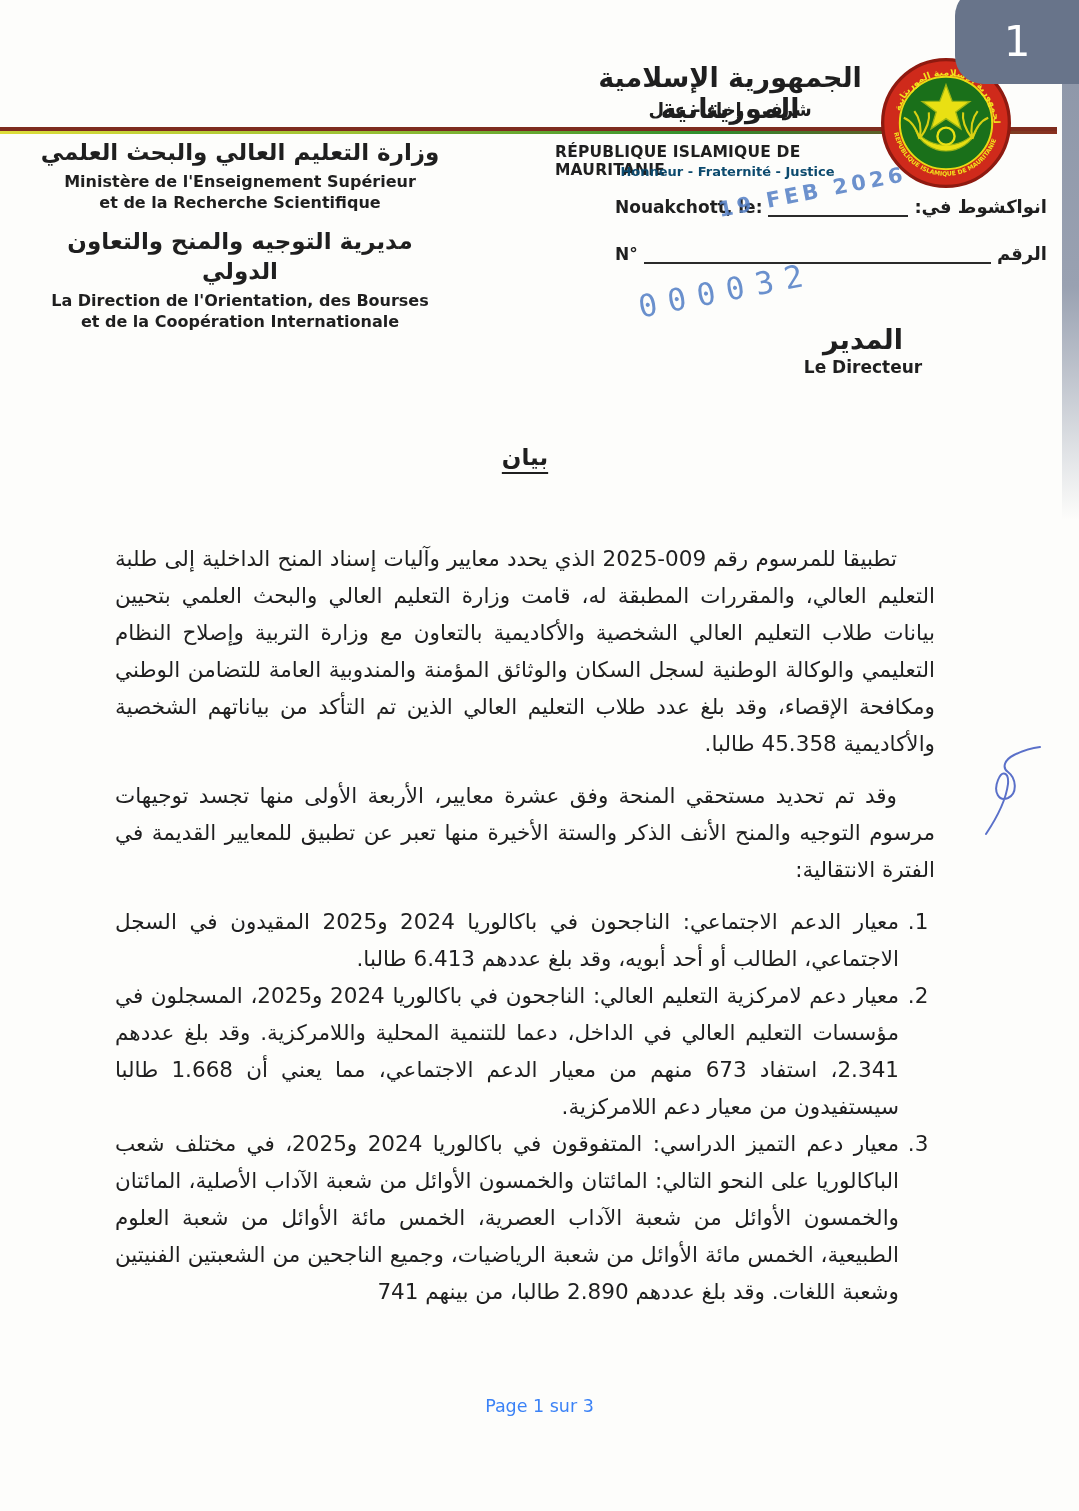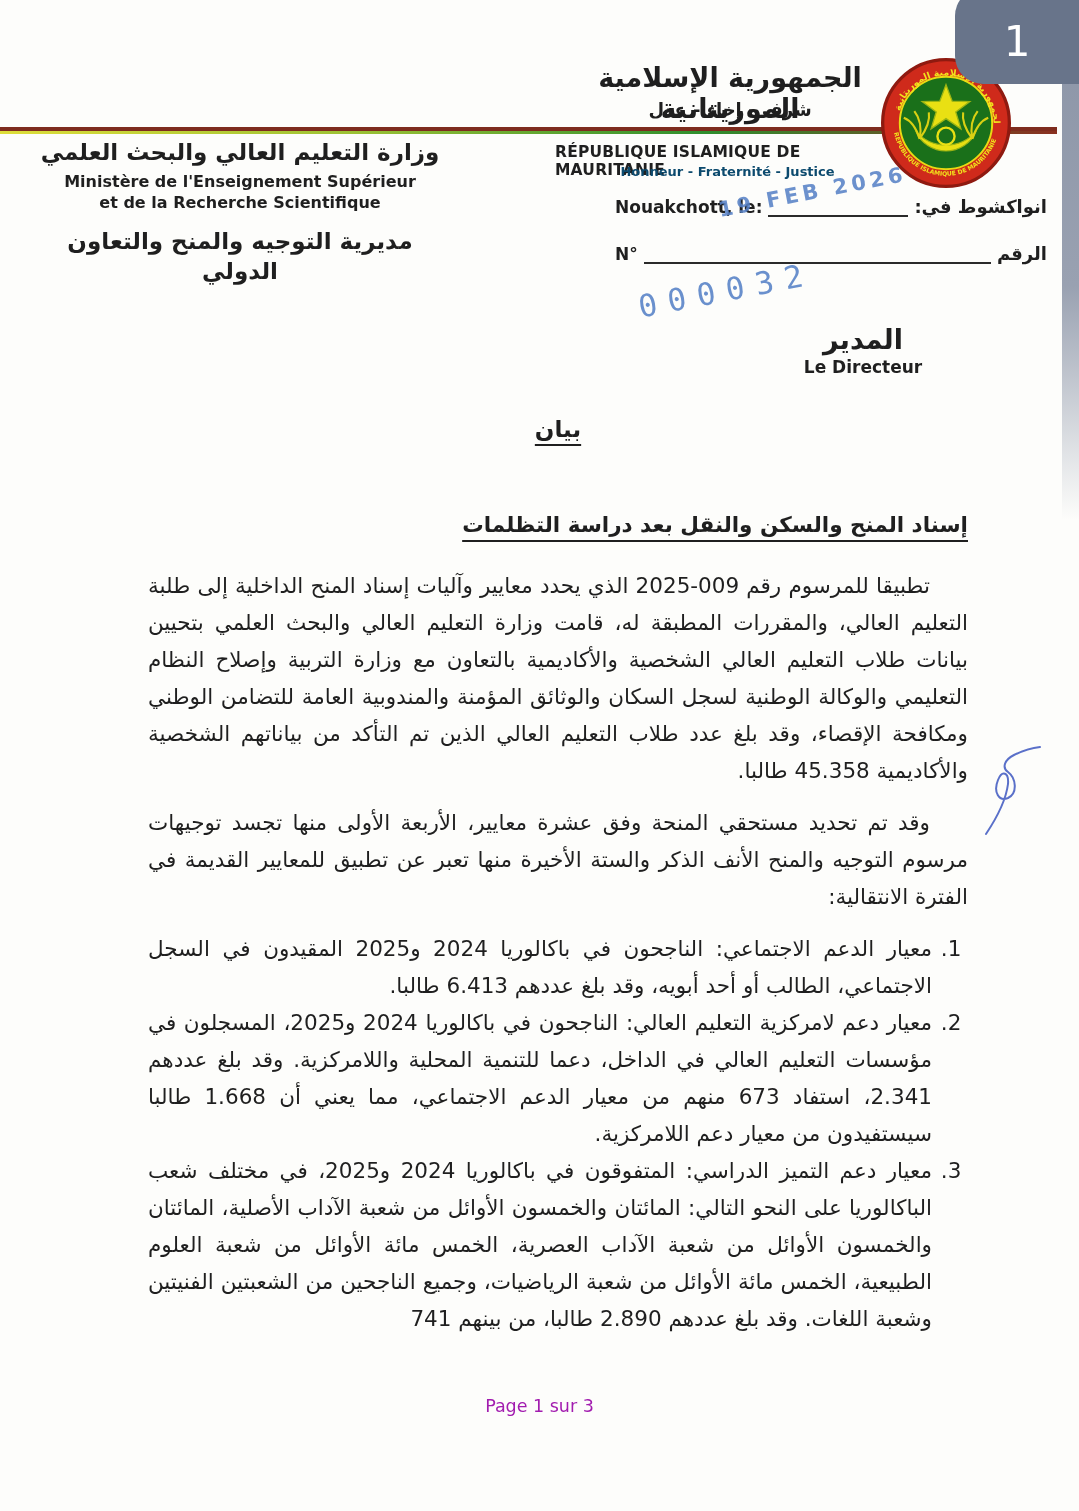--- a/index.html
+++ b/index.html
@@ -44,34 +44,34 @@
   .stamp-date{ position:absolute; left:102px; top:-16px; transform:rotate(-11deg);
     color:rgba(88,130,198,.88); font-size:21px; font-weight:bold; letter-spacing:4px;
     white-space:nowrap; z-index:2; }
   .stamp-num{ position:absolute; left:22px; top:76px; transform:rotate(-11deg);
     color:rgba(80,125,196,.85); font-size:31px; letter-spacing:11px;
     font-family:"DejaVu Sans Mono","Liberation Mono",monospace; white-space:nowrap; }
   .director{ position:absolute; left:163px; top:80px; width:170px; text-align:center;margin-top:48px; }
   .director .d-ar{ font-size:27px; font-weight:bold; direction:rtl; }
   .director .d-fr{ font-size:17px; font-weight:bold; margin-top:2px; }
   
-  .body{ position:absolute; left:115px; top:416px; width:820px; direction:rtl;margin-left:33px; }
+  .body{ position:absolute; left:115px; top:444px; width:820px; direction:rtl; }
   .doc-title{ text-align:center; font-size:23px; font-weight:bold;
     text-decoration:underline; text-decoration-thickness:2px; text-underline-offset:7px;
     margin-bottom:70px; }
   .doc-subject{ font-size:21.5px; font-weight:bold; text-align:right;
     text-decoration:underline; text-decoration-thickness:2px; text-underline-offset:8px;
     margin-bottom:30px; }
   .body p{ font-size:21.5px; line-height:37px; text-align:justify;
     text-indent:38px; margin-bottom:15px; }
   .body ol{ padding-right:34px; margin-top:6px; }
   .body li{ font-size:21.5px; line-height:37px; text-align:justify; padding-right:2px; }
   .paraph{ position:absolute; left:972px; top:742px; width:72px; height:100px; }
   .footer{ position:absolute; left:0; right:0; top:1396px; text-align:center;
-    font-size:17.5px; color:#a21caf; }
+    font-size:17.5px; color:#3b82f6; }
 </style>
 </head>
 <body>
 
 <div class="page">
 
   <div class="edge-strip"></div>
   <div class="badge">
     <span>1</span>
   </div>
@@ -105,20 +105,24 @@
   </svg>
 
   <div class="ministry">
     <div class="m-ar">وزارة التعليم العالي والبحث العلمي</div>
     <div class="m-fr">
       <span>Ministère de l'Enseignement Supérieur</span><br>
       <span>et de la Recherche Scientifique</span>
     </div>
     <div class="gap"></div>
     <div class="m-ar">مديرية التوجيه والمنح والتعاون الدولي</div>
+    <div class="m-fr">
+      <span>La Direction  de l'Orientation, des Bourses</span><br>
+      <span>et de la Coopération Internationale</span>
+    </div>
   </div>
 
   <div class="ref">
     <div class="ref-row">
       <span class="lbl-fr">Nouakchott, le:</span>
       <span class="fill"></span>
       <span class="lbl-ar">انواكشوط في:</span>
     </div>
     <div class="stamp-date">19 FEB 2026</div>
     <div class="ref-row">
@@ -128,21 +132,20 @@
     </div>
     <div class="stamp-num">000032</div>
     <div class="director">
       <div class="d-ar">المدير</div>
       <div class="d-fr">Le Directeur</div>
     </div>
   </div>
 
   <div class="body">
     <div class="doc-title">بيان</div>
-    <div class="doc-subject">إسناد المنح والسكن والنقل بعد دراسة التظلمات</div>
     <p>تطبيقا للمرسوم رقم 009-2025 الذي يحدد معايير وآليات إسناد المنح الداخلية إلى طلبة التعليم العالي، والمقررات المطبقة له، قامت وزارة التعليم العالي والبحث العلمي بتحيين بيانات طلاب التعليم العالي الشخصية والأكاديمية بالتعاون مع وزارة التربية وإصلاح النظام التعليمي والوكالة الوطنية لسجل السكان والوثائق المؤمنة والمندوبية العامة للتضامن الوطني ومكافحة الإقصاء، وقد بلغ عدد طلاب التعليم العالي الذين تم التأكد من بياناتهم الشخصية والأكاديمية 45.358 طالبا.</p>
     <p>وقد تم تحديد مستحقي المنحة وفق عشرة معايير، الأربعة الأولى منها تجسد توجيهات مرسوم التوجيه والمنح الأنف الذكر والستة الأخيرة منها تعبر عن تطبيق للمعايير القديمة في الفترة الانتقالية:</p>
     <ol>
       <li>معيار الدعم الاجتماعي: الناجحون في باكالوريا 2024 و2025 المقيدون في السجل الاجتماعي، الطالب أو أحد أبويه، وقد بلغ عددهم 6.413 طالبا.</li>
       <li>معيار دعم لامركزية التعليم العالي: الناجحون في باكالوريا 2024 و2025، المسجلون في مؤسسات التعليم العالي في الداخل، دعما للتنمية المحلية واللامركزية. وقد بلغ عددهم 2.341، استفاد 673 منهم من معيار الدعم الاجتماعي، مما يعني أن 1.668 طالبا سيستفيدون من معيار دعم اللامركزية.</li>
       <li>معيار دعم التميز الدراسي: المتفوقون في باكالوريا 2024 و2025، في مختلف شعب الباكالوريا على النحو التالي: المائتان والخمسون الأوائل من شعبة الآداب الأصلية، المائتان والخمسون الأوائل من شعبة الآداب العصرية، الخمس مائة الأوائل من شعبة العلوم الطبيعية، الخمس مائة الأوائل من شعبة الرياضيات، وجميع الناجحين من الشعبتين الفنيتين وشعبة اللغات. وقد بلغ عددهم 2.890 طالبا، من بينهم 741</li>
     </ol>
   </div>
 
   <svg class="paraph" viewBox="0 0 72 100">

